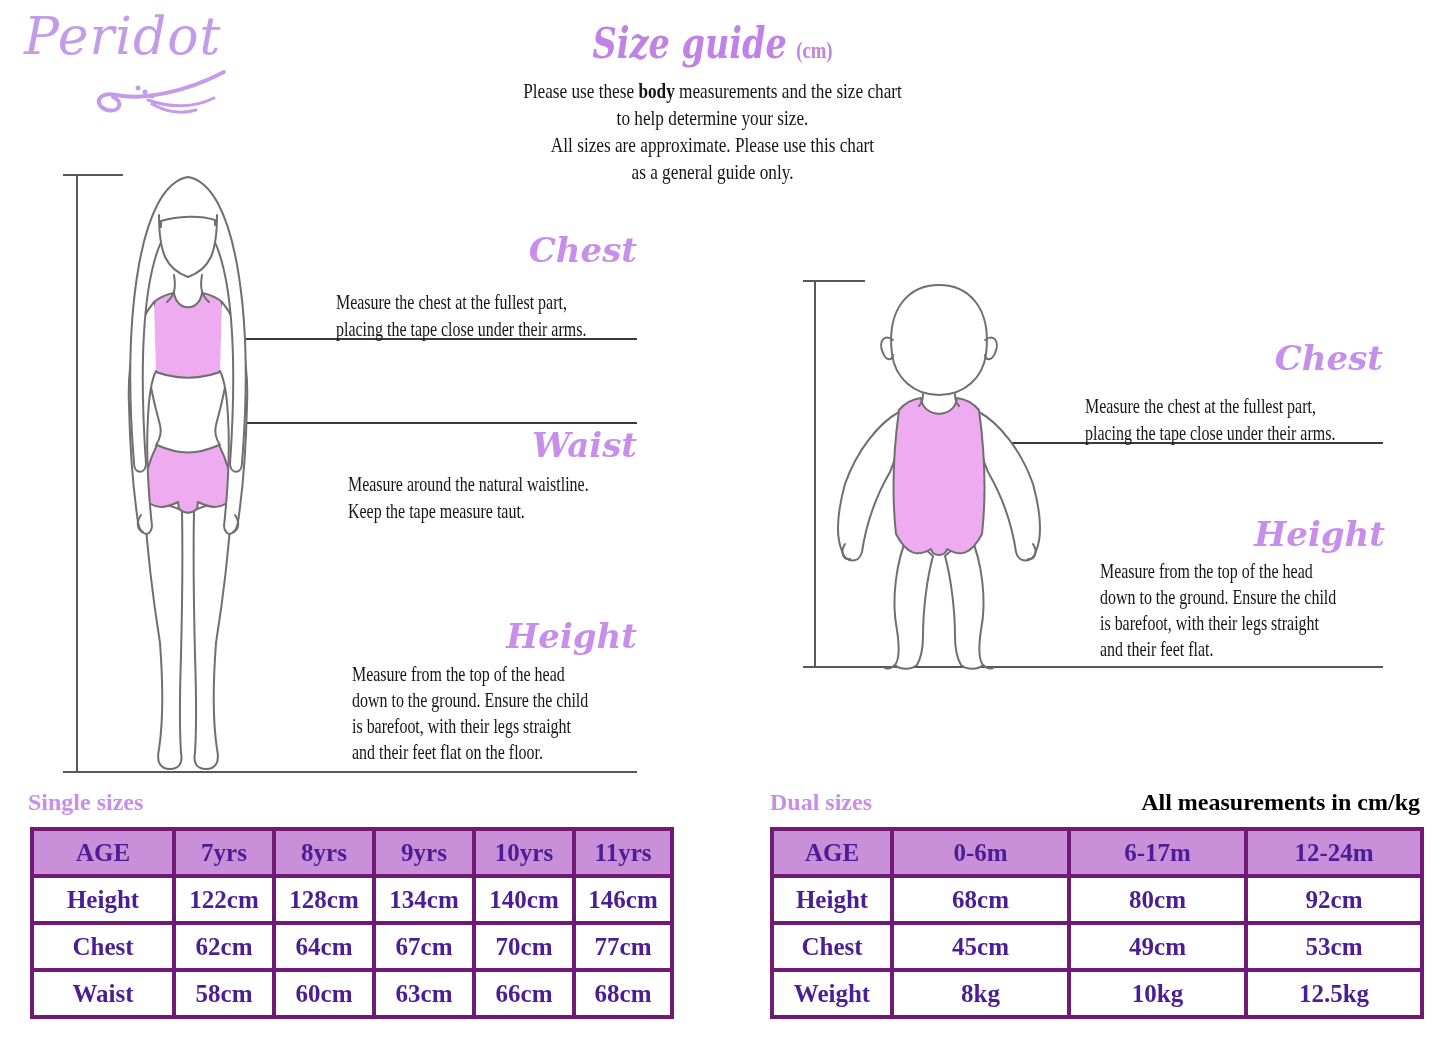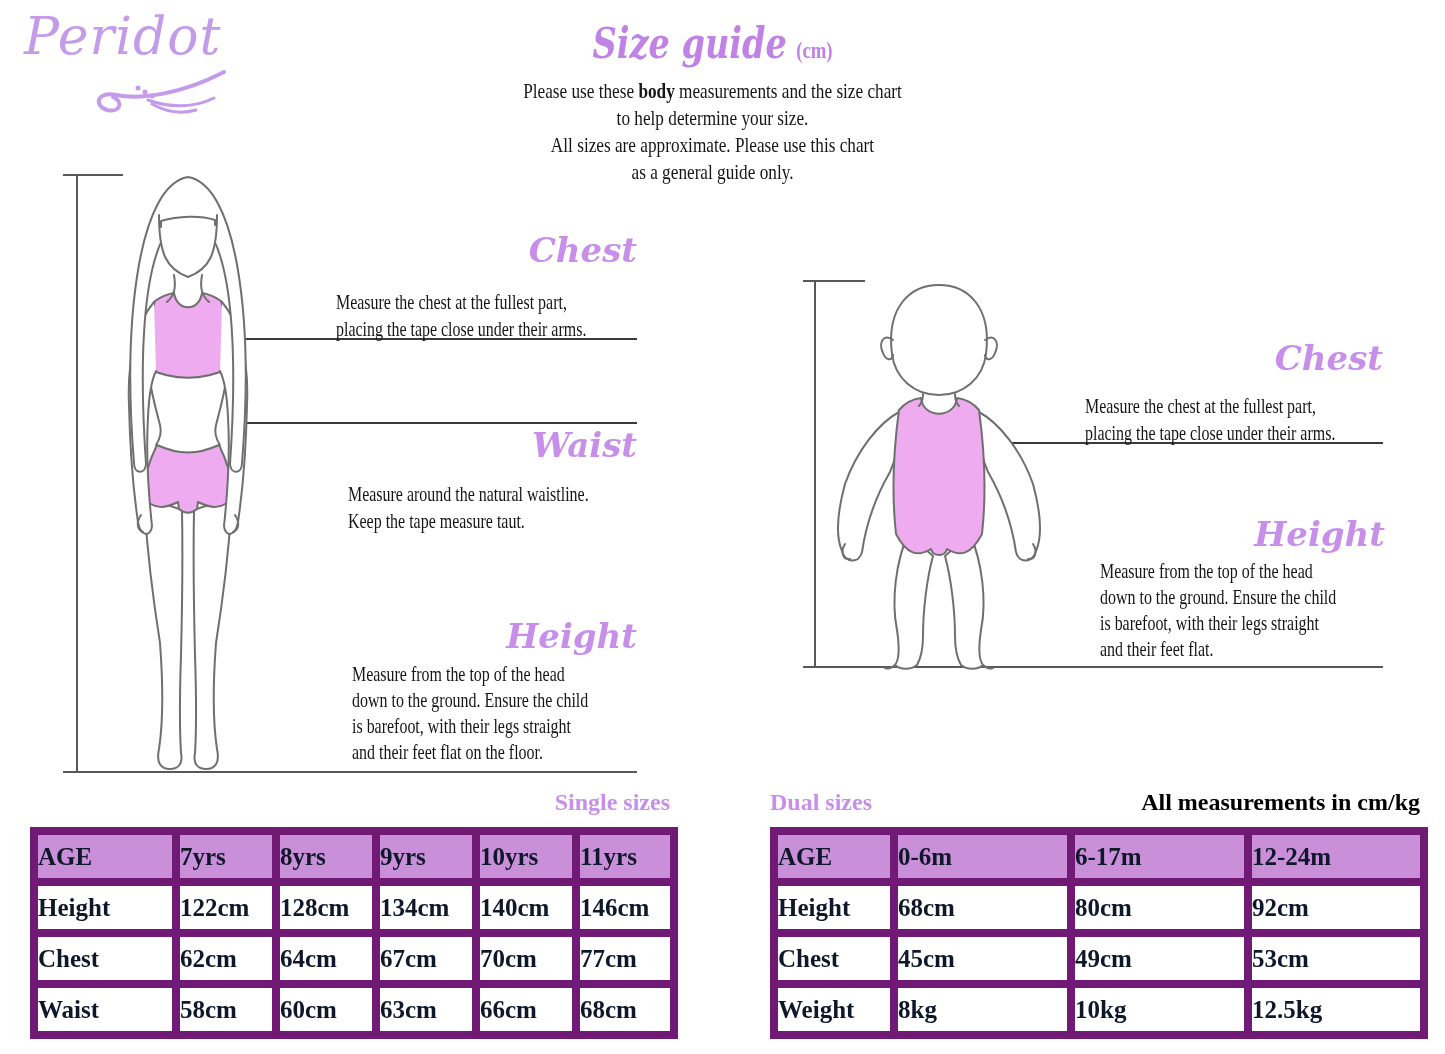--- a/index.html
+++ b/index.html
@@ -24,23 +24,23 @@
 
   .desc { font-size:21px; line-height:26px; color:#151515; }
   .desc .line { display:block; white-space:nowrap; transform:scaleX(0.76); transform-origin:0 50%; }
   .desc.lh27 { line-height:27px;margin-top:11px; }
 
   .tbl-row { display:flex; justify-content:space-between; align-items:flex-end; }
   .tbl-label { font-size:24px; font-weight:bold; color:#c78fe9; }
   .tbl-note  { font-size:24px; font-weight:bold; color:#000; }
 
   table.size { border-collapse:collapse; table-layout:fixed; background:#fff; }
-  table.size td { border:8px solid #701a75; text-align:left; font-weight:bold;
+  table.size td { border:4px solid #701a75; text-align:center; font-weight:bold;
                   font-size:25px; height:43px; padding:0; line-height:43px;
-                  font-family:"Liberation Serif", serif; color:#0f172a; background:#fff; }
+                  font-family:"Liberation Serif", serif; color:#4c1d95; background:#fff; }
   table.size tr.hdr td { background:#c98fd8; }
 </style>
 </head>
 <body>
 
 <div class="page">
 
   <div class="abs" style="left:430px; top:18px; width:565px; text-align:center;">
     <div class="title-row">
       <span class="script title">Size guide</span><span class="title-unit">(cm)</span>
@@ -98,21 +98,21 @@
     </g>
   </svg>
 
   <div class="abs script sec-head" style="left:335px; top:230px; width:302px;">Chest</div>
   <div class="abs desc lh27" style="left:336px; top:278px;">
     <span class="line">Measure the chest at the fullest part,</span>
     <span class="line">placing the tape close under their arms.</span>
   </div>
 
   <div class="abs script sec-head" style="left:335px; top:425px; width:302px;">Waist</div>
-  <div class="abs desc lh27" style="left:348px; top:470px;">
+  <div class="abs desc lh27" style="left:348px; top:460px;">
     <span class="line">Measure around the natural waistline.</span>
     <span class="line">Keep the tape measure taut.</span>
   </div>
 
   <div class="abs script sec-head" style="left:335px; top:616px; width:302px;">Height</div>
   <div class="abs desc" style="left:352px; top:661px;">
     <span class="line">Measure from the top of the head</span>
     <span class="line">down to the ground. Ensure the child</span>
     <span class="line">is barefoot, with their legs straight</span>
     <span class="line">and their feet flat on the floor.</span>
@@ -152,21 +152,21 @@
   </div>
 
   <div class="abs script sec-head" style="left:1085px; top:514px; width:300px;">Height</div>
   <div class="abs desc" style="left:1100px; top:558px;">
     <span class="line">Measure from the top of the head</span>
     <span class="line">down to the ground. Ensure the child</span>
     <span class="line">is barefoot, with their legs straight</span>
     <span class="line">and their feet flat.</span>
   </div>
 
-  <div class="abs tbl-row" style="left:28px; top:789px; width:642px;flex-direction:column;">
+  <div class="abs tbl-row" style="left:28px; top:789px; width:642px;">
     <span class="tbl-label">Single sizes</span>
   </div>
   <table class="size abs" style="left:30px; top:827px; width:640px;">
     <colgroup>
       <col style="width:142px">
         <col style="width:100px">
         <col style="width:100px">
       <col style="width:100px">
         <col style="width:100px">
         <col style="width:98px">

